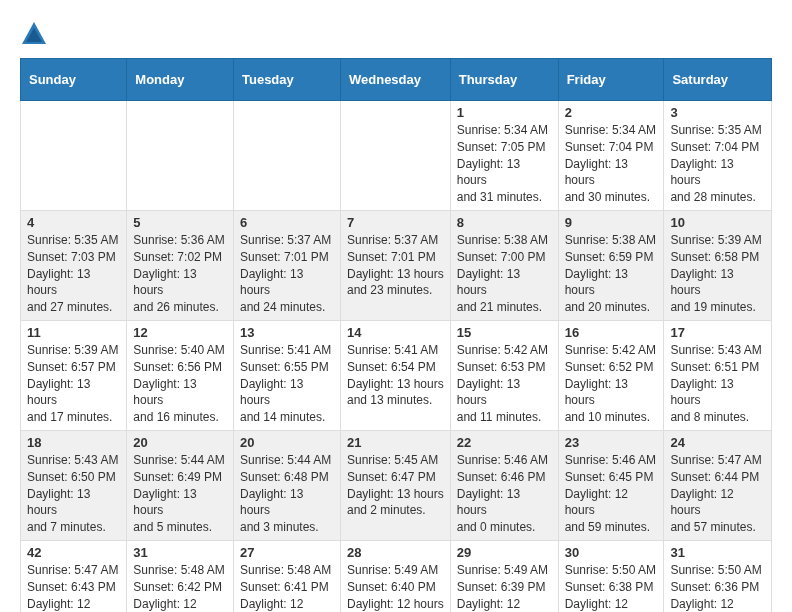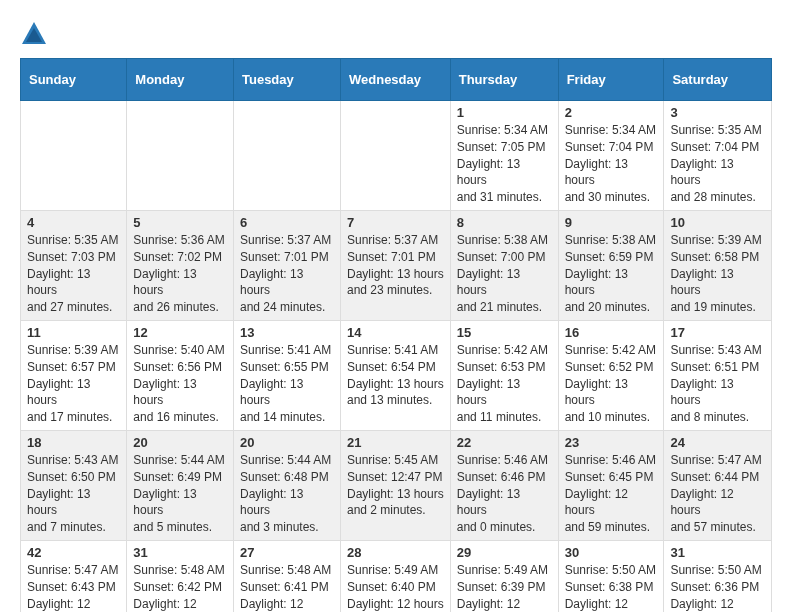--- a/index.html
+++ b/index.html
@@ -277,21 +277,21 @@
         <td>
           <div class="day-number">20</div>
           <div class="day-info" style="white-space: pre-line;">Sunrise: 5:44 AM
 Sunset: 6:48 PM
 Daylight: 13 hours
 and 3 minutes.</div>
         </td>
         <td>
           <div class="day-number">21</div>
           <div class="day-info" style="white-space: pre-line;">Sunrise: 5:45 AM
-Sunset: 12:47 PM
+Sunset: 6:47 PM
 Daylight: 13 hours
 and 2 minutes.</div>
         </td>
         <td>
           <div class="day-number">22</div>
           <div class="day-info" style="white-space: pre-line;">Sunrise: 5:46 AM
 Sunset: 6:46 PM
 Daylight: 13 hours
 and 0 minutes.</div>
         </td>

